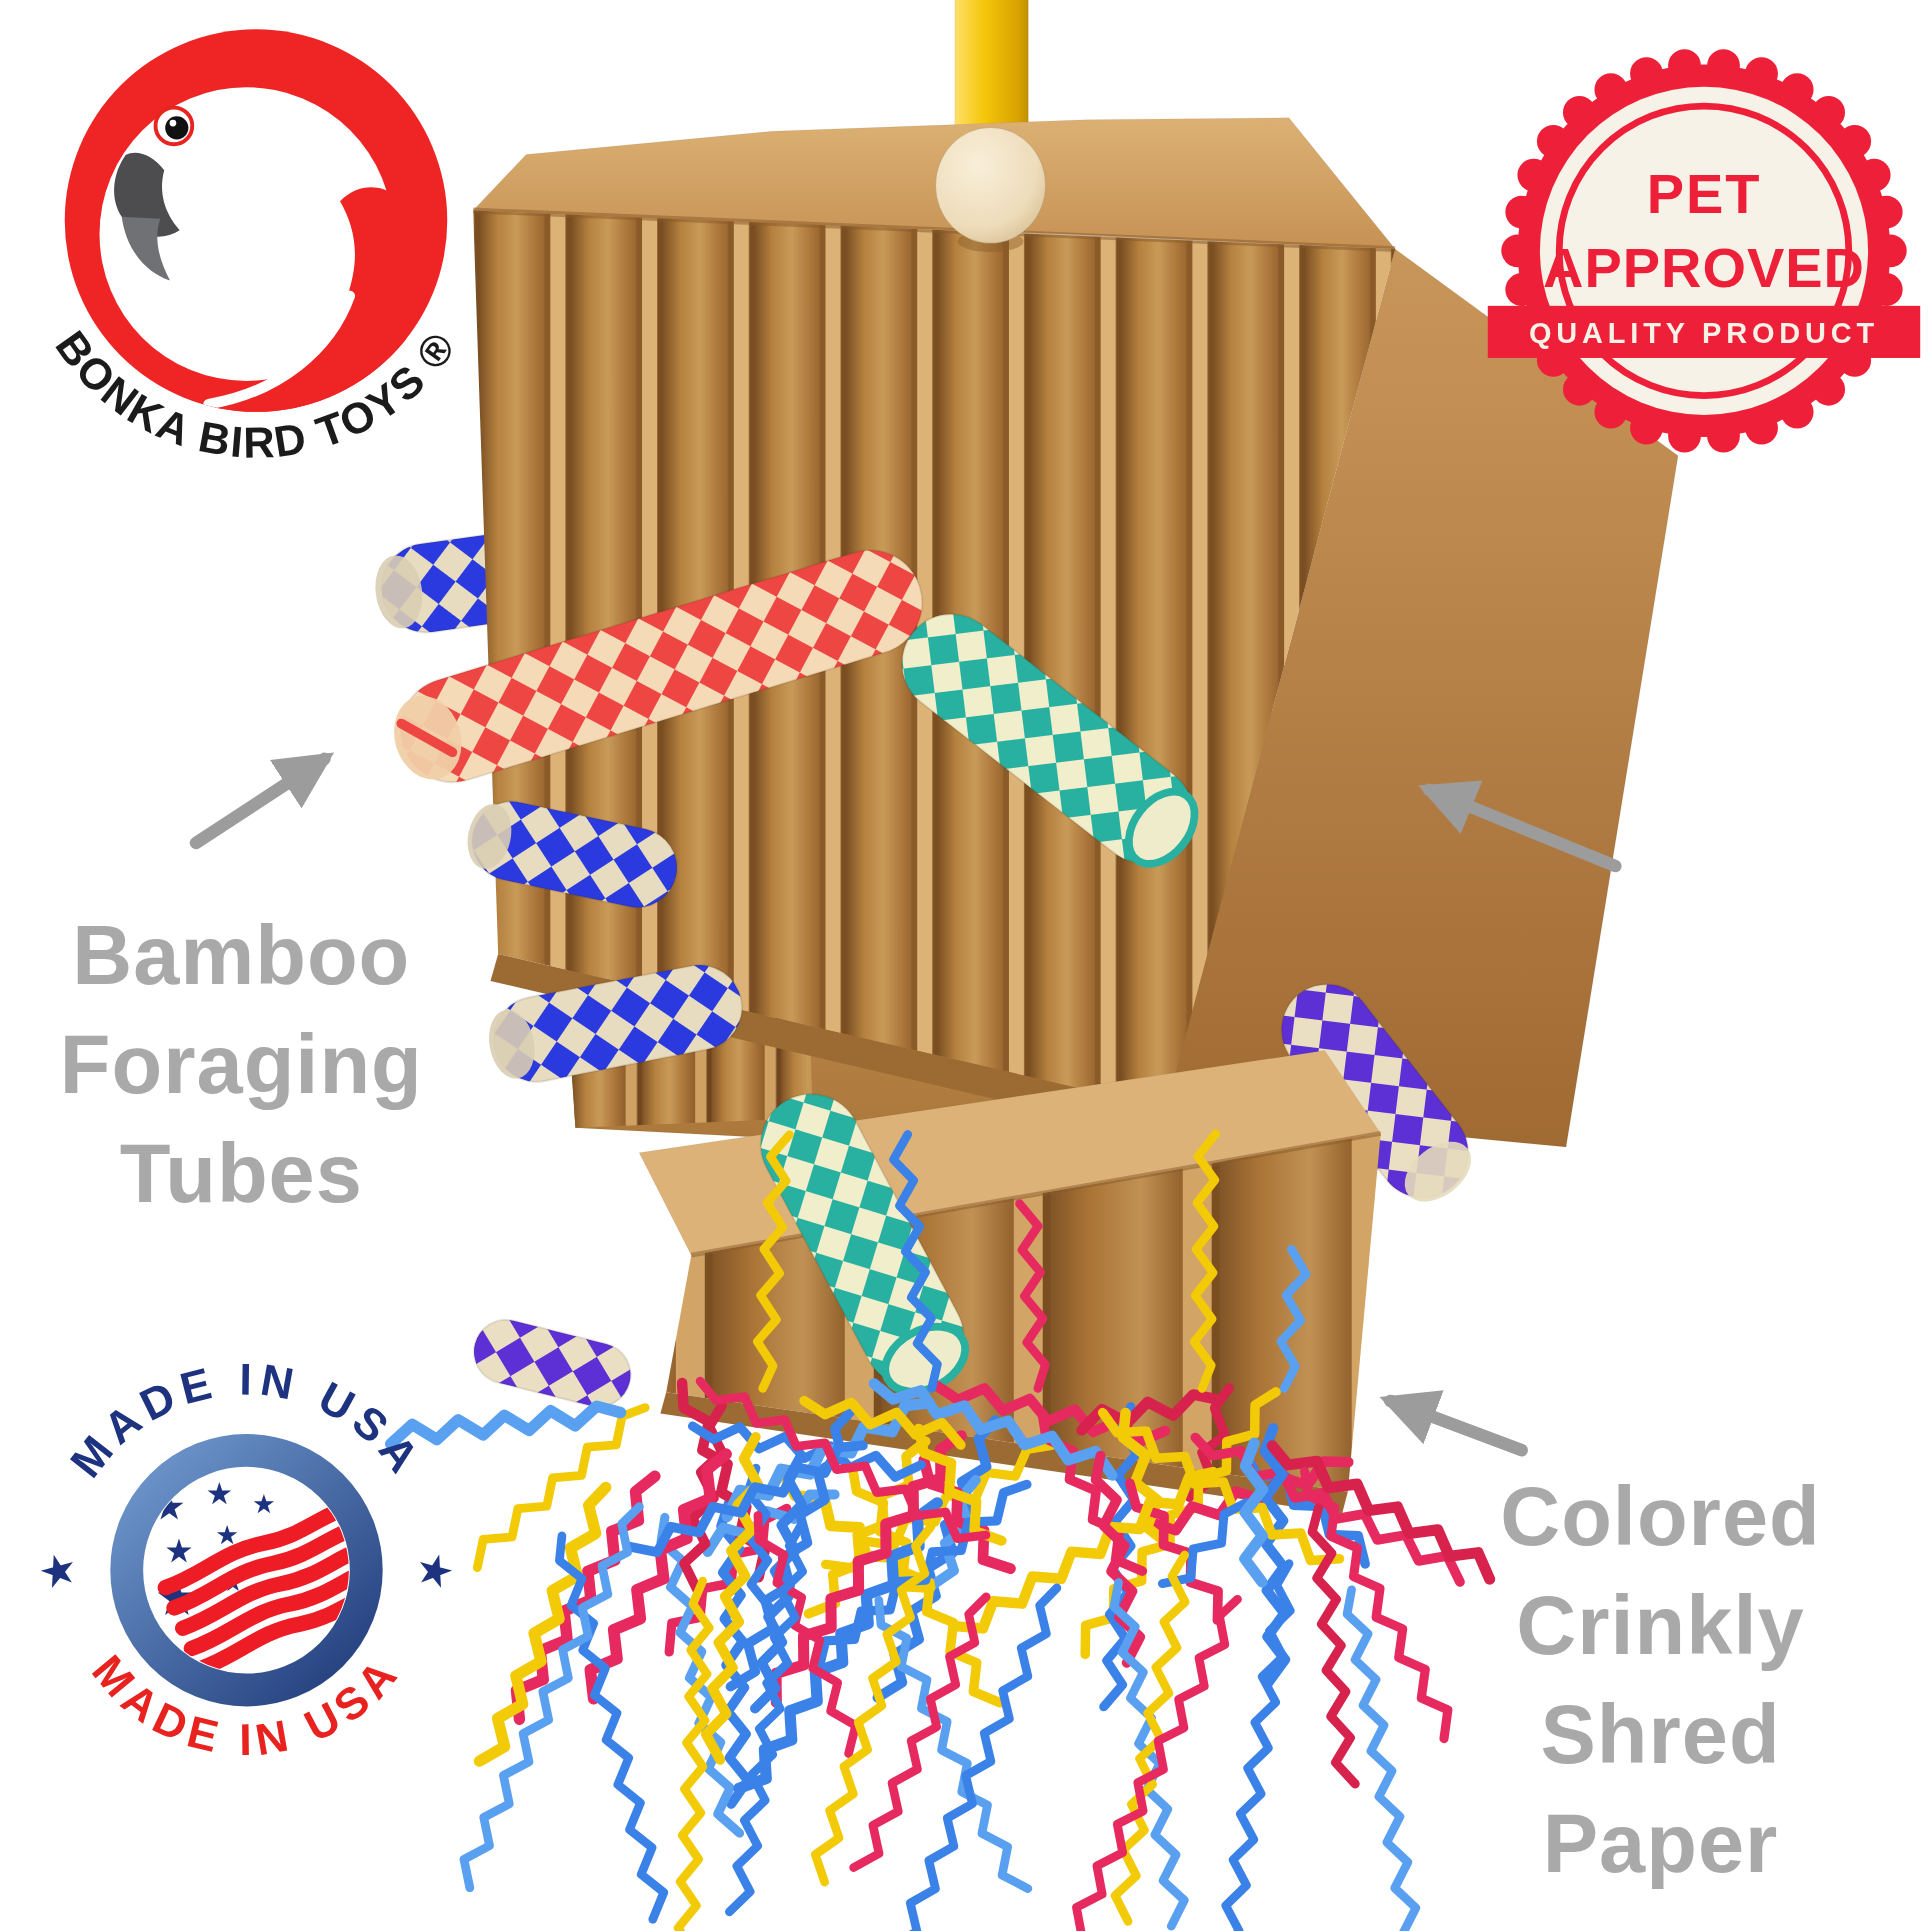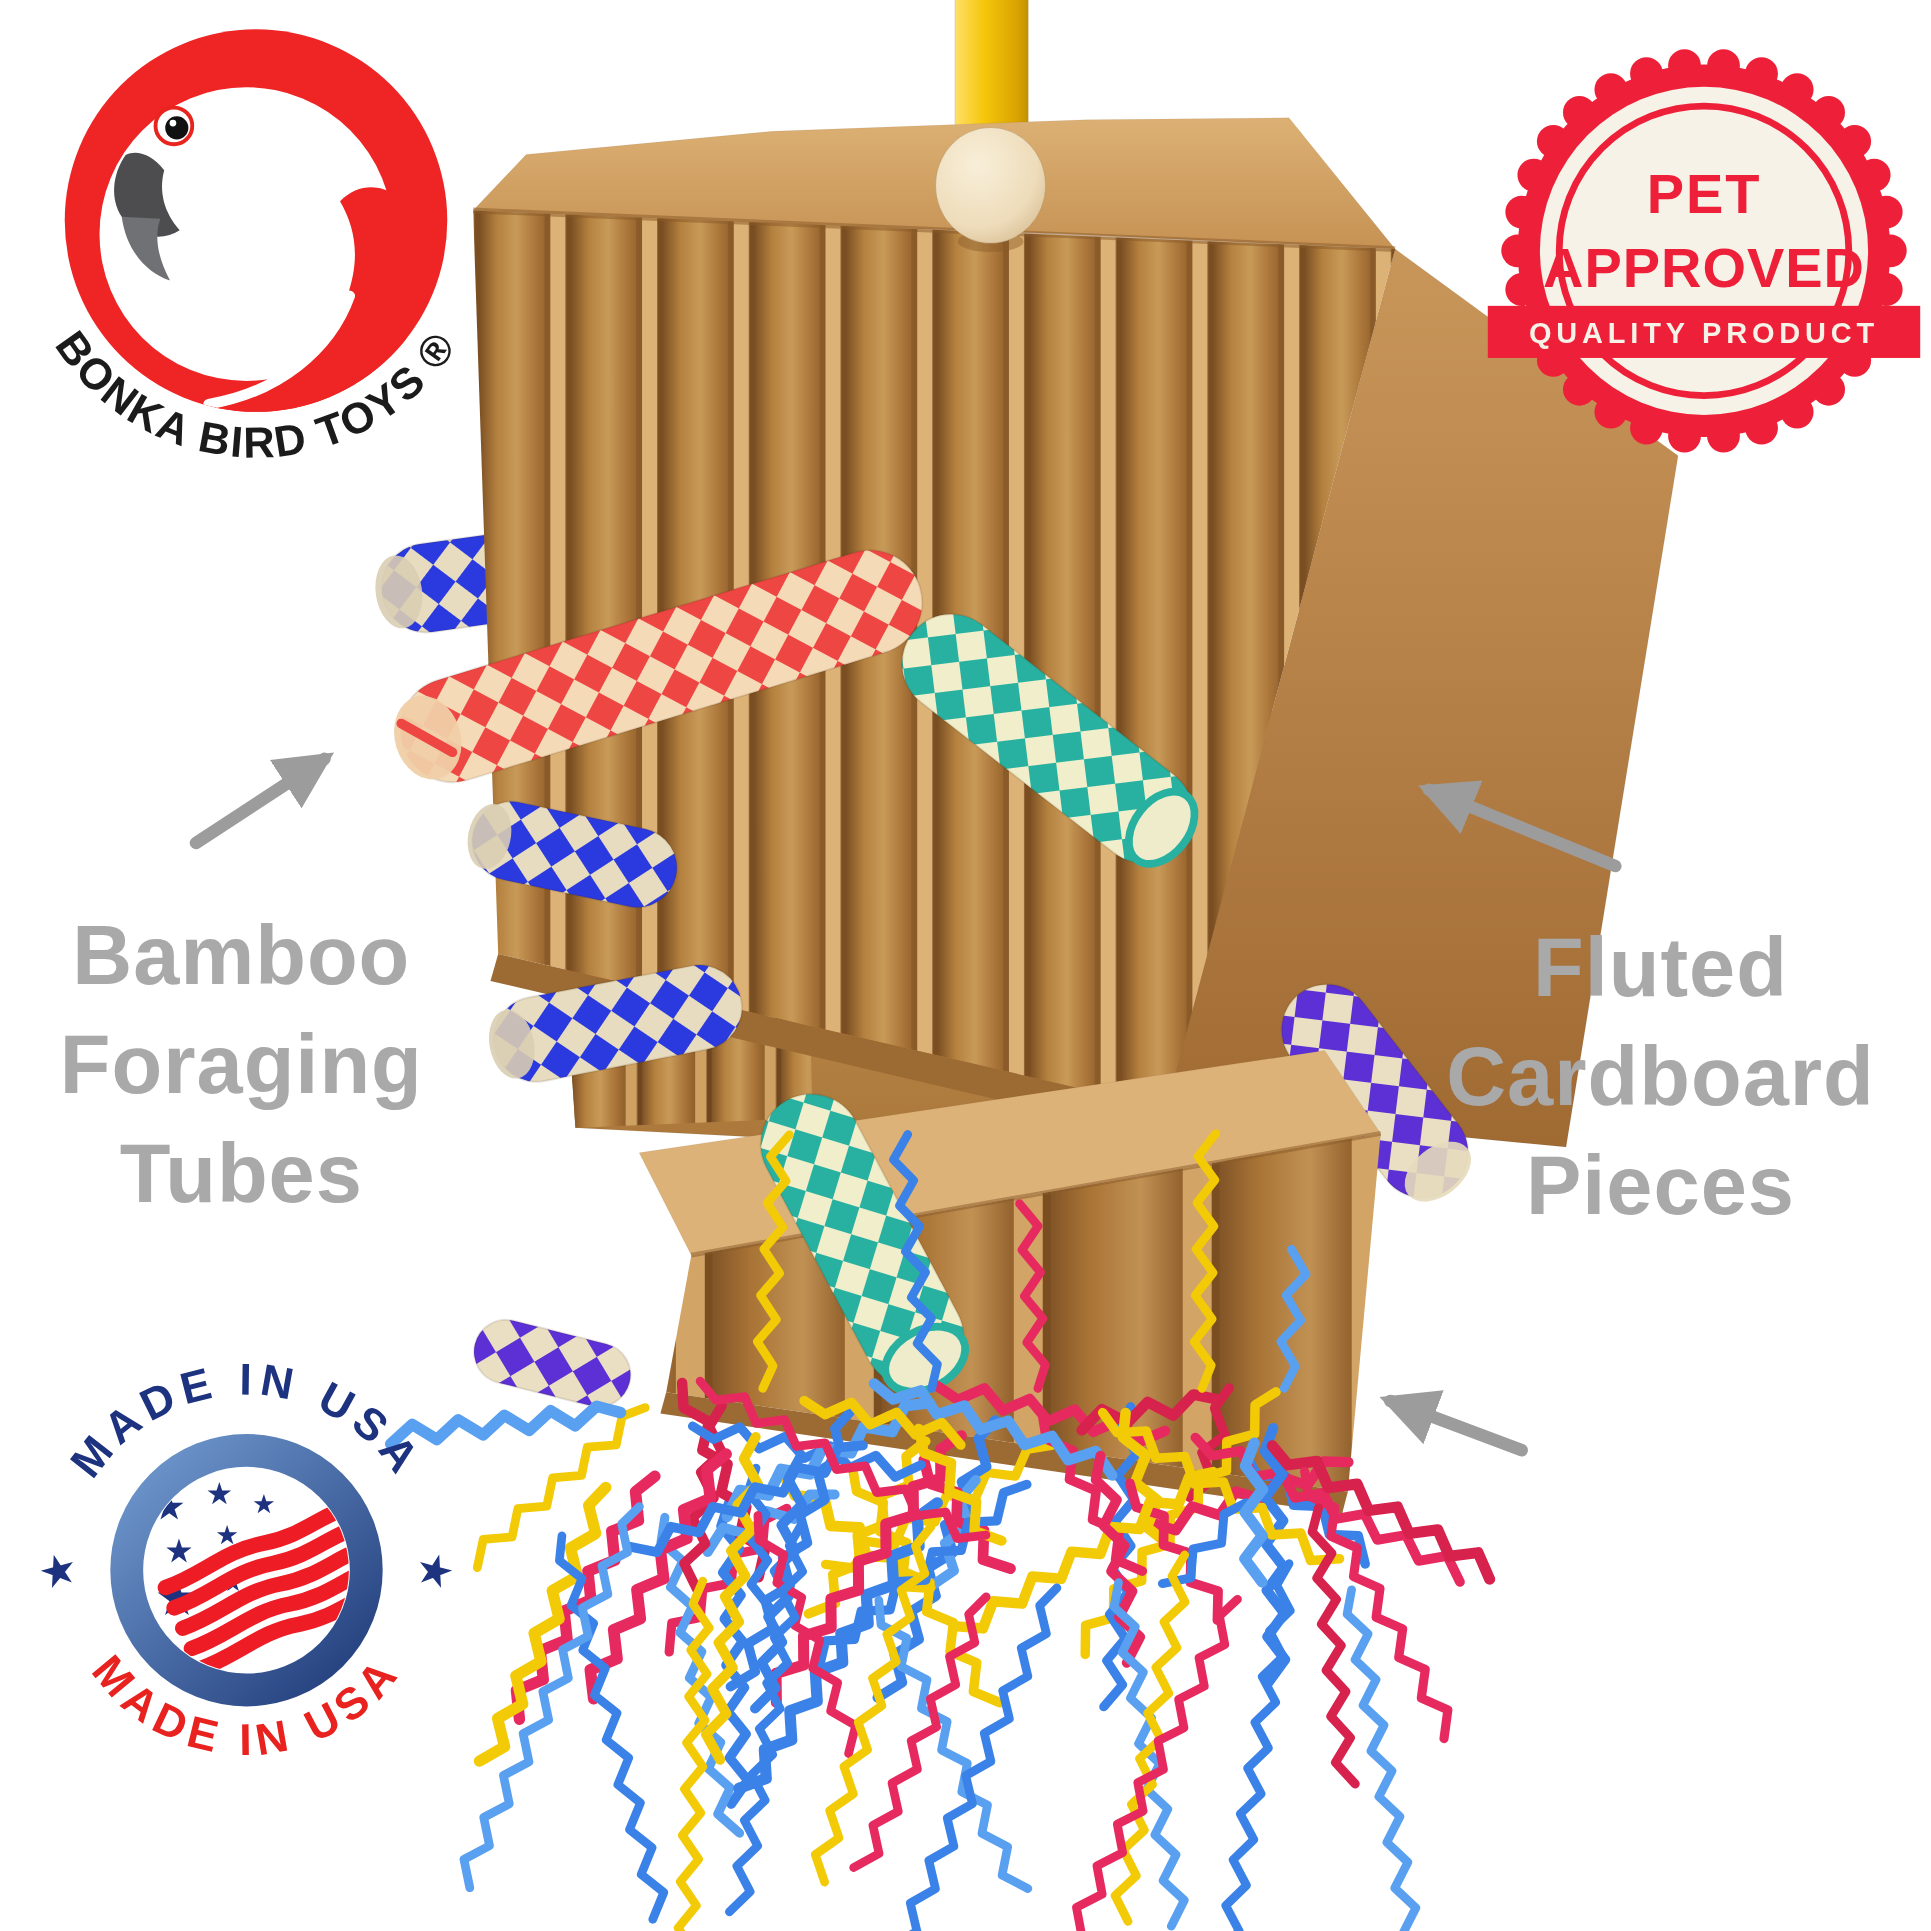--- a/index.html
+++ b/index.html
@@ -350,18 +350,19 @@
       <textPath href="#usaTop" startOffset="50%" text-anchor="middle">MADE IN USA</textPath>
     </text>
     <text font-size="46" letter-spacing="7" fill="#e8221f">
       <textPath href="#usaBottom" startOffset="50%" text-anchor="middle">MADE IN USA</textPath>
     </text>
   </svg>
 
   <div class="callout" style="left:19.3px;top:901px;width:444px;">Bamboo
 Foraging
 Tubes</div>
-  <div class="callout" style="left:1390px;top:913px;width:541px;">Fluted
-Cardboard
-Pieces</div>
+  <div class="callout" style="left:1390px;top:1462px;width:541px;">Colored
+Crinkly
+Shred
+Paper</div>
 
 </div>
 
 
 </body></html>

